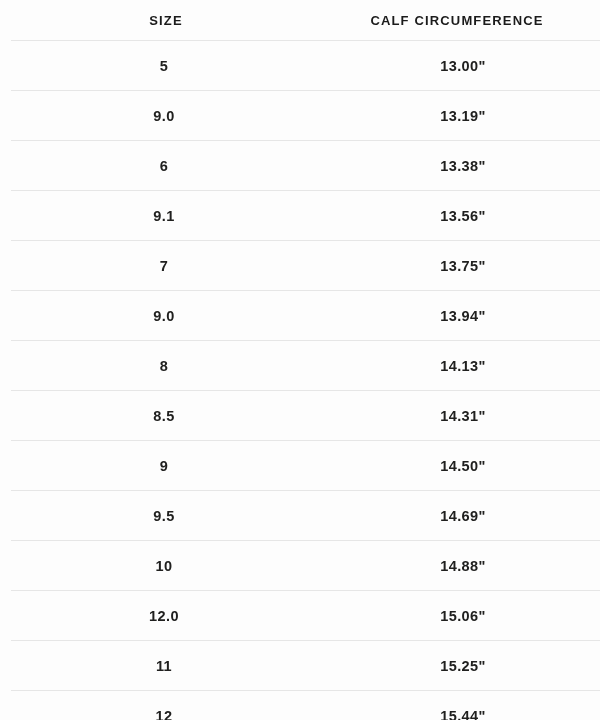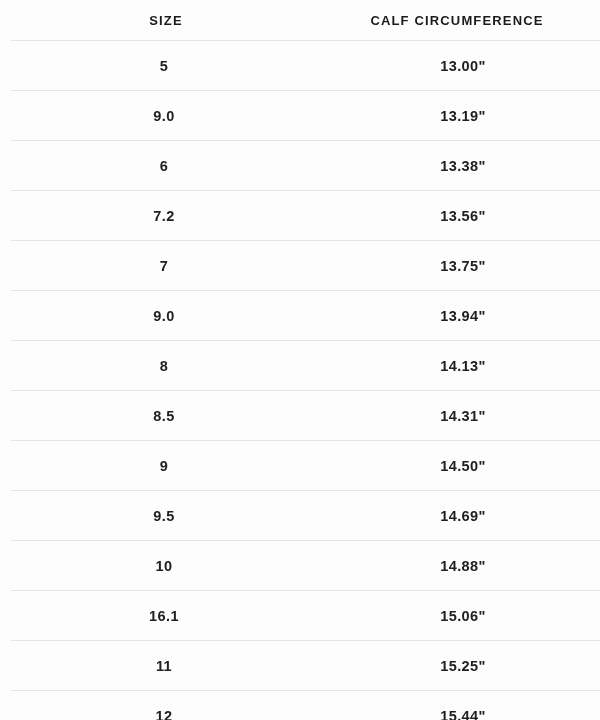--- a/index.html
+++ b/index.html
@@ -112,21 +112,21 @@
           </tr>
           <tr>
             <td class="td-size">9.0</td>
             <td class="td-calf">13.19"</td>
           </tr>
           <tr>
             <td class="td-size">6</td>
             <td class="td-calf">13.38"</td>
           </tr>
           <tr>
-            <td class="td-size">7.2</td>
+            <td class="td-size">9.1</td>
             <td class="td-calf">13.56"</td>
           </tr>
           <tr>
             <td class="td-size">7</td>
             <td class="td-calf">13.75"</td>
           </tr>
           <tr>
             <td class="td-size">9.0</td>
             <td class="td-calf">13.94"</td>
           </tr>
@@ -144,21 +144,21 @@
           </tr>
           <tr>
             <td class="td-size">9.5</td>
             <td class="td-calf">14.69"</td>
           </tr>
           <tr>
             <td class="td-size">10</td>
             <td class="td-calf">14.88"</td>
           </tr>
           <tr>
-            <td class="td-size">16.1</td>
+            <td class="td-size">12.0</td>
             <td class="td-calf">15.06"</td>
           </tr>
           <tr>
             <td class="td-size">11</td>
             <td class="td-calf">15.25"</td>
           </tr>
           <tr>
             <td class="td-size">12</td>
             <td class="td-calf">15.44"</td>
           </tr>

